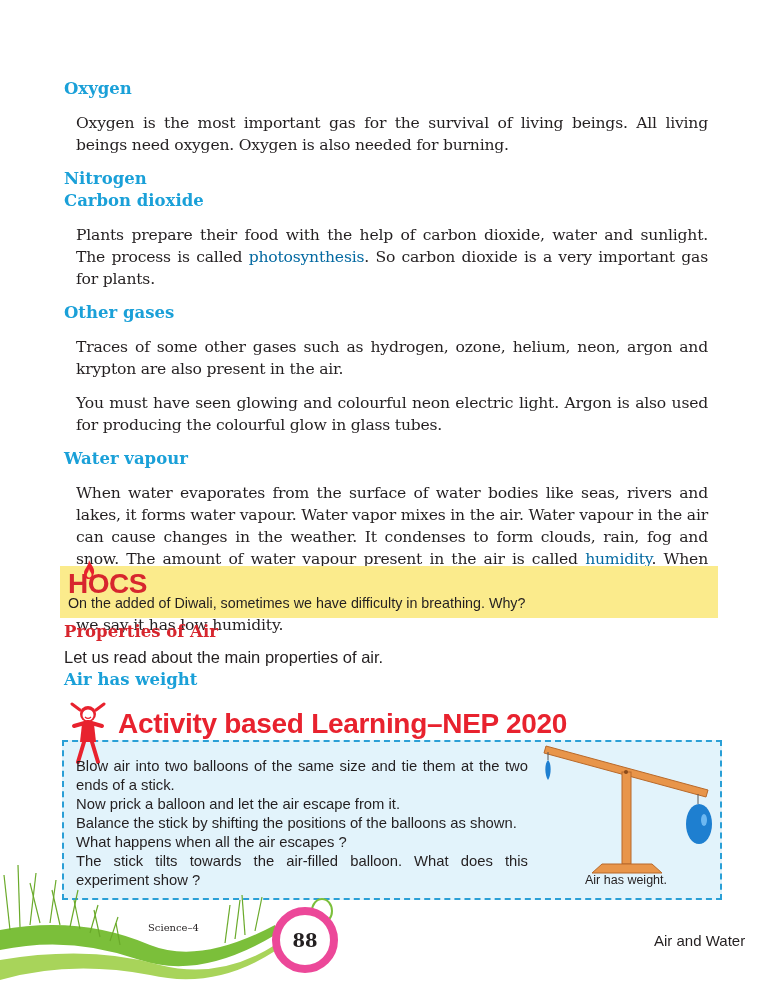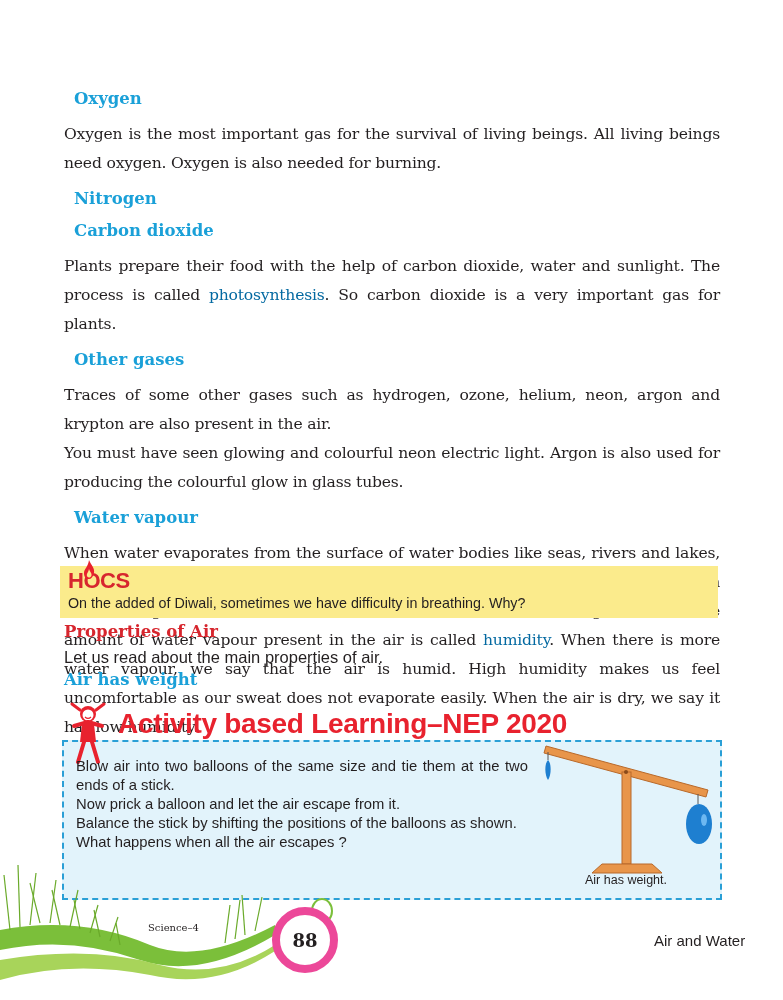--- a/index.html
+++ b/index.html
@@ -1,23 +1,23 @@
 <!DOCTYPE html>
 <html><head>
 <meta charset="utf-8">
 <style>
   html, body { margin:0; padding:0; }
   body { width:783px; height:1000px; background:#ffffff; position:relative; overflow:hidden;
          font-family:"DejaVu Serif", serif; color:#231f20; }
   .content { position:absolute; left:64px; top:78px; width:656px; }
-  .h-blue { color:#1aa0d8; font-family:"DejaVu Serif", serif; font-weight:bold; font-size:16.5px; line-height:22px; margin:10px; }
-  .p { font-size:15.6px; line-height:29px; margin:0; text-align:justify; letter-spacing:-0.2px; }
+  .h-blue { color:#1aa0d8; font-family:"DejaVu Serif", serif; font-weight:bold; font-size:16.5px; line-height:22px; margin:0; }
+  .p { font-size:15.6px; line-height:22px; margin:12px; text-align:justify; letter-spacing:-0.2px; }
   .hl { color:#0369a1; }
   .hots { position:absolute; left:60px; top:566px; width:658px; height:52px; background:#fbeb8c; }
-  .hots-title { position:absolute; left:8px; top:2px; font-family:"Liberation Sans", sans-serif; font-weight:bold; color:#d7262e; font-size:22px; letter-spacing:-0.5px;text-align:center; }
+  .hots-title { position:absolute; left:8px; top:2px; font-family:"Liberation Sans", sans-serif; font-weight:bold; color:#d7262e; font-size:28px; letter-spacing:-0.5px;text-align:center; }
   .hots-text { position:absolute; left:8px; top:29px; font-family:"Liberation Sans", sans-serif; font-size:14.3px; color:#231f20; }
   .h-red { position:absolute; left:64px; top:622px; font-family:"DejaVu Serif", serif; font-weight:bold; color:#d7262e; font-size:16.5px; }
   .p-props { position:absolute; left:64px; top:648px; font-family:"Liberation Sans", sans-serif; font-size:16.5px; }
   .h-air { position:absolute; left:64px; top:670px; font-family:"DejaVu Serif", serif; font-weight:bold; color:#1aa0d8; font-size:16.5px; }
   .activity-box { position:absolute; left:62px; top:740px; width:656px; height:156px; background:#e2f3fb;
                   border:2px dashed #2a9fd6; }
   .activity-title { position:absolute; left:118px; top:708px; font-family:"Liberation Sans", sans-serif; font-weight:bold;
                     color:#e8222e; font-size:28px; letter-spacing:-0.3px; }
   .girl { position:absolute; left:62px; top:702px; }
   .act-text { position:absolute; left:76px; top:757px; width:452px; font-family:"Liberation Sans", sans-serif;
@@ -79,20 +79,21 @@
   <path d="M20 22 L32 22 L34 40 L18 40 Z" fill="#e8222e"></path>
   <path d="M22 40 L16 60 M30 40 L36 60" stroke="#e8222e" stroke-width="4" stroke-linecap="round"></path>
 </svg>
 <div class="activity-title">Activity based Learning–NEP 2020</div>
 
 <div class="act-text">
   <p class="act-line">Blow air into two balloons of the same size and tie them at the two ends of a stick.</p>
   <p class="act-line">Now prick a balloon and let the air escape from it.</p>
   <p class="act-line">Balance the stick by shifting the positions of the balloons as shown.</p>
   <p class="act-line">What happens when all the air escapes ?</p>
+  <p class="act-line">The stick tilts towards the air-filled balloon. What does this experiment show ?</p>
 </div>
 
 <svg class="balance" width="180" height="135" viewBox="0 0 180 135">
   <polygon points="6,6 168,50 166,57 4,13" fill="#e8954a" stroke="#b8692a" stroke-width="1"></polygon>
   <rect x="82" y="32" width="9" height="92" fill="#e8954a" stroke="#b8692a" stroke-width="1"></rect>
   <polygon points="62,124 112,124 122,133 52,133" fill="#e8954a" stroke="#b8692a" stroke-width="1"></polygon>
   <circle cx="86" cy="32" r="2" fill="#8a4a1a"></circle>
   <line x1="8" y1="12" x2="8" y2="20" stroke="#555" stroke-width="1"></line>
   <path d="M8 20 C12 24 11 36 8 40 C5 36 4 24 8 20 Z" fill="#1e7fd0"></path>
   <line x1="158" y1="54" x2="158" y2="64" stroke="#555" stroke-width="1"></line>

